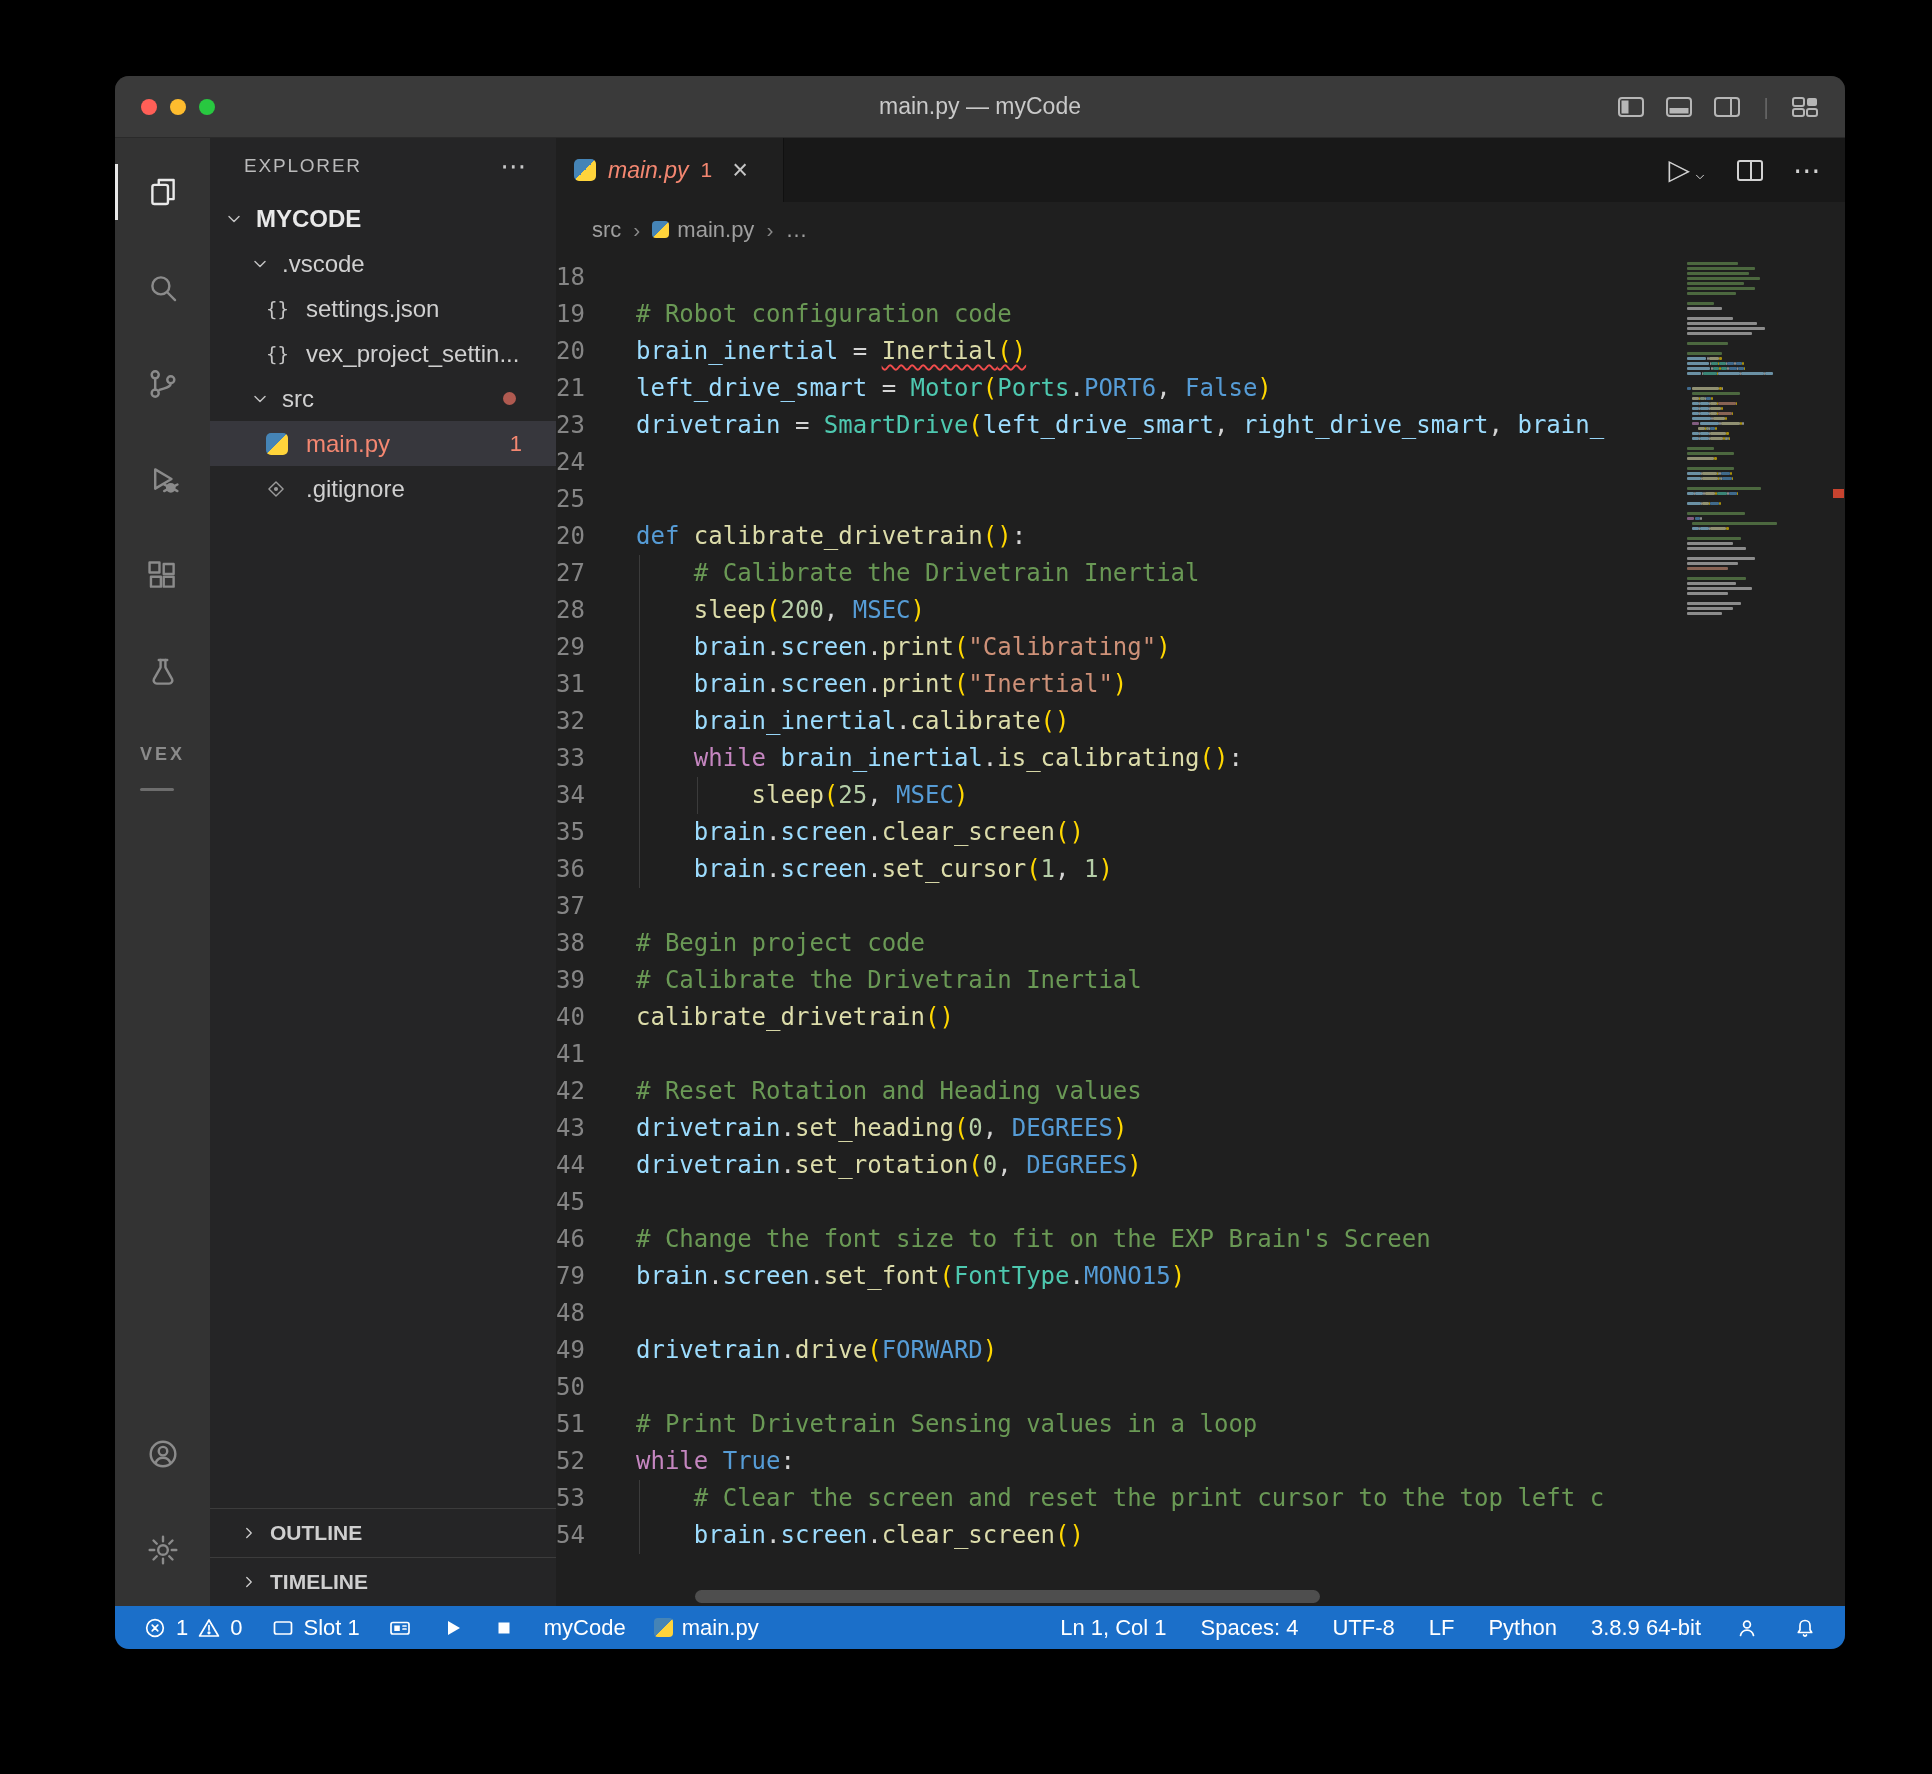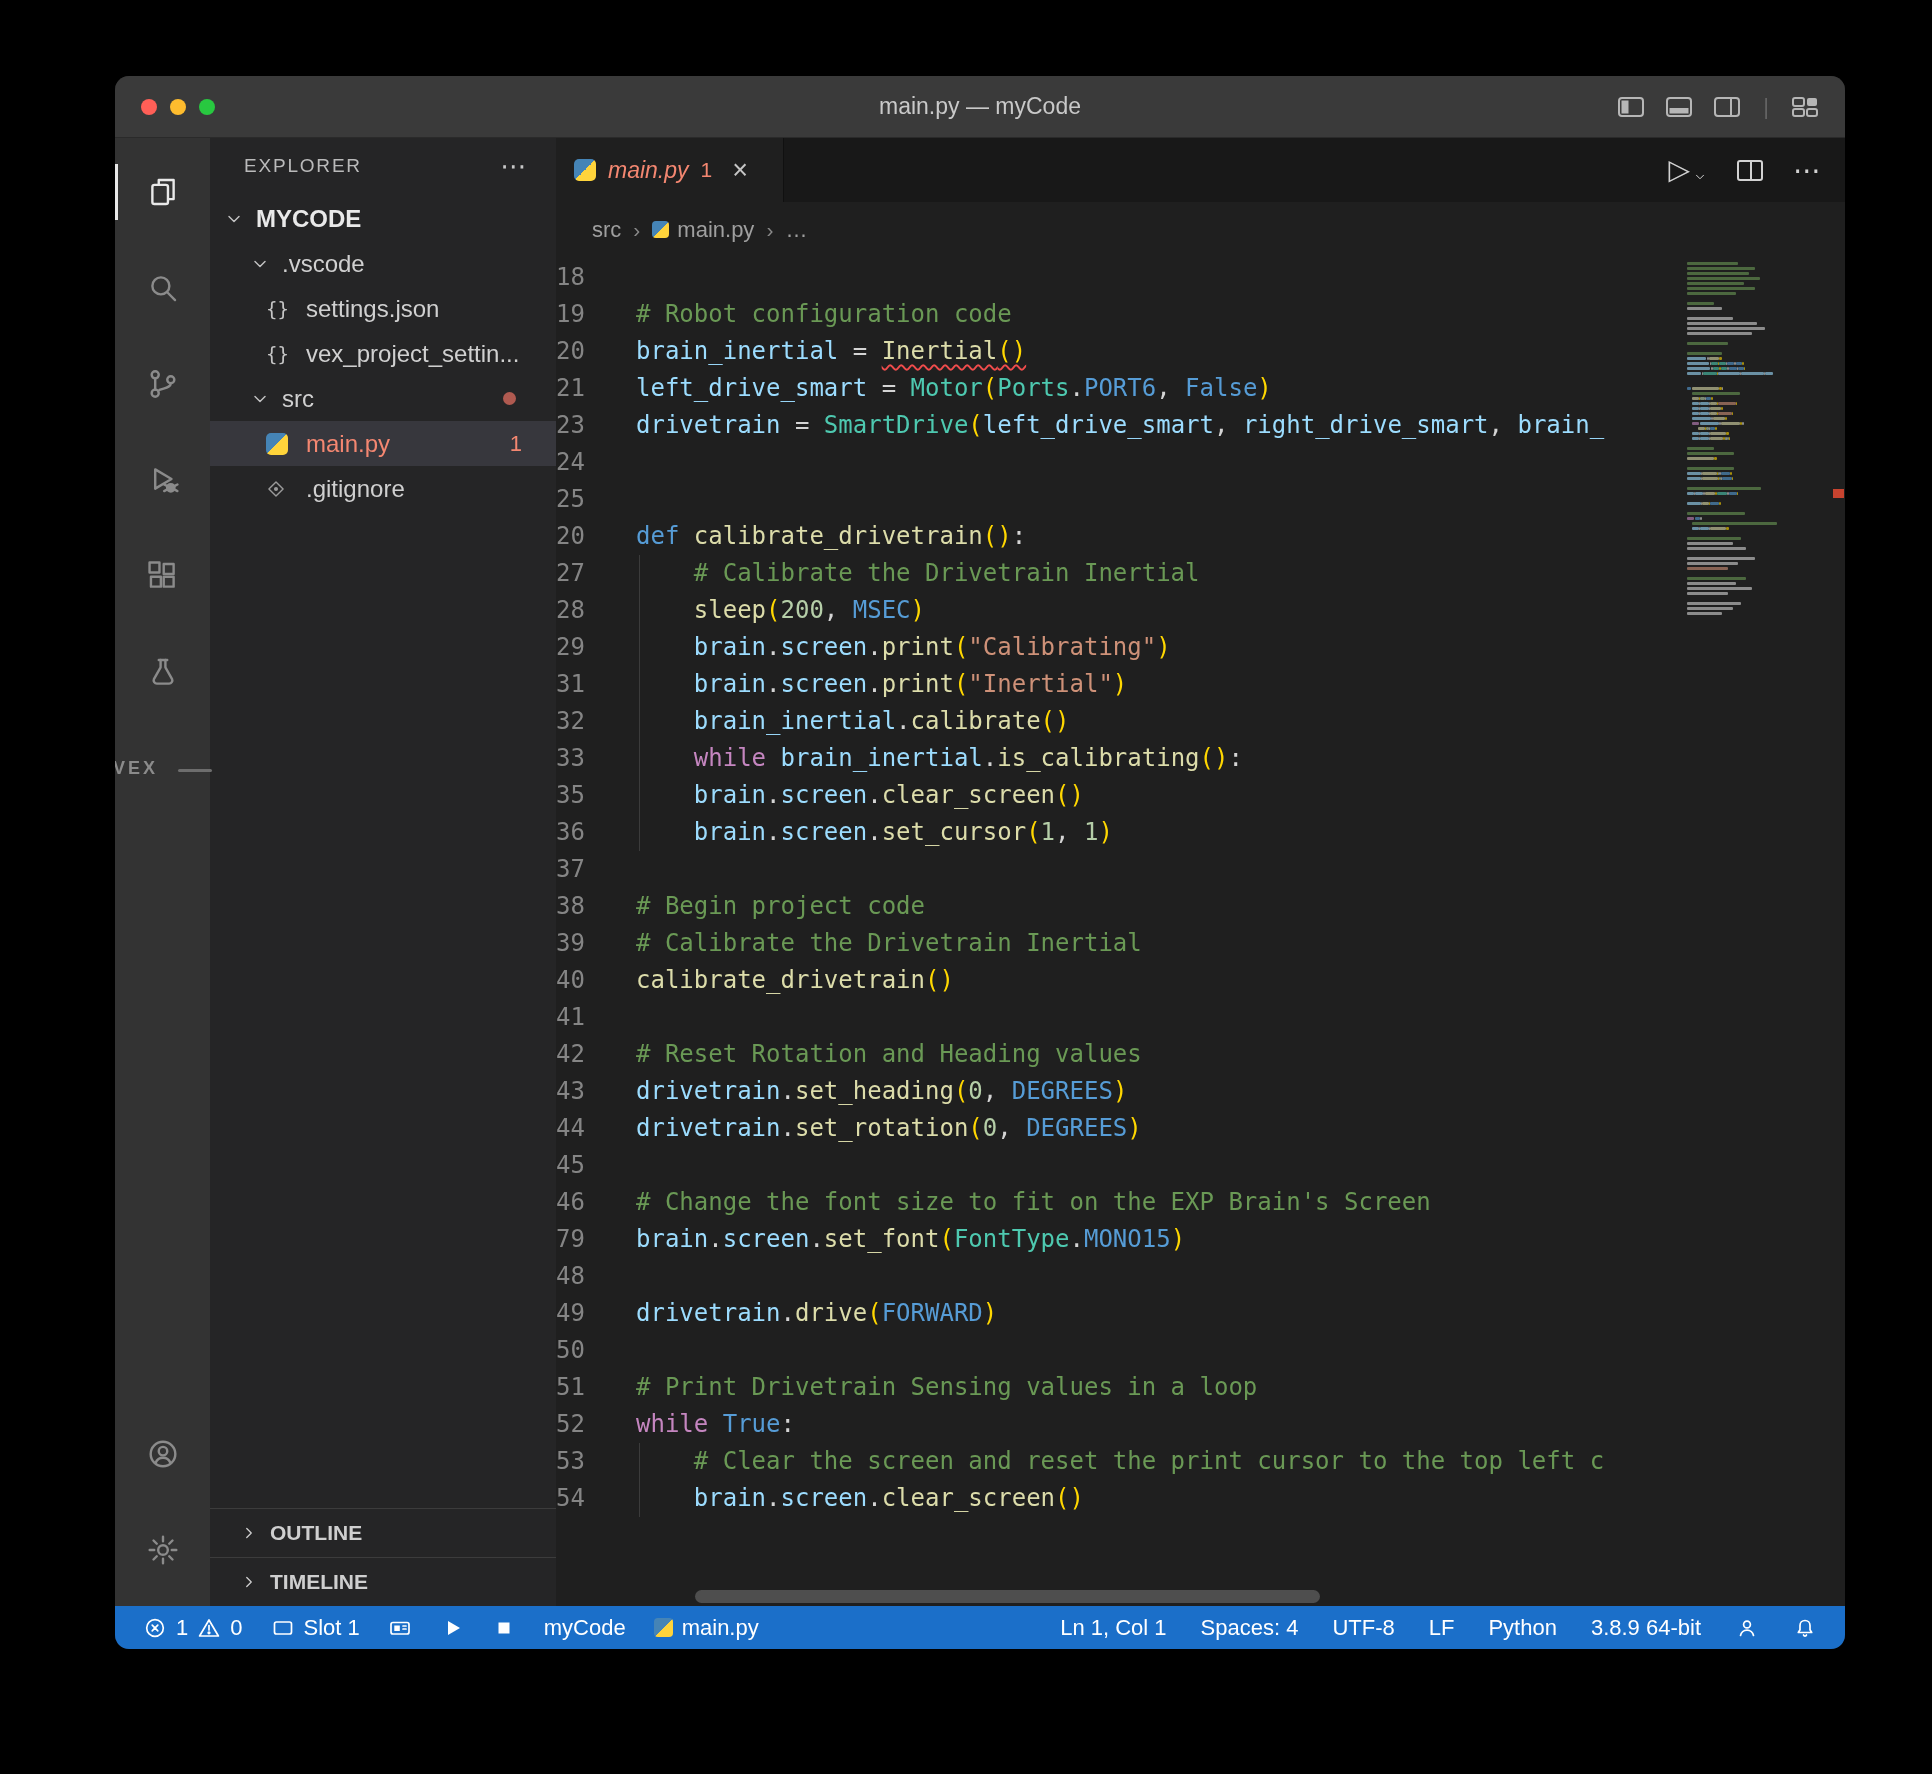--- a/index.html
+++ b/index.html
@@ -16,21 +16,21 @@
   .title{position:absolute;left:0;right:0;text-align:center;color:#c9c9c9;font-size:23px;}
   .tb-icons{margin-left:auto;display:flex;align-items:center;gap:20px;padding-right:26px;color:#b6b6b6;z-index:2;}
   .tb-sep{color:#636363;font-size:22px;padding:0 2px;}
   
   .main{flex:1;display:flex;min-height:0;}
   .activitybar{width:95px;background:var(--activitybar,#333333);display:flex;flex-direction:column;padding-top:6px;flex:none;}
   .ab-item{height:96px;display:flex;align-items:center;justify-content:center;color:#8b8b8b;position:relative;cursor:pointer;}
   .ab-item.active{color:#e9e9e9;}
   .ab-item.active::before{content:"";position:absolute;left:0;top:20px;bottom:20px;width:3px;background:#e9e9e9;}
   .ab-bottom{margin-top:auto;padding-bottom:8px;}
-  .vexlogo{display:flex;flex-direction:row;align-items:center;line-height:1;gap:20px;}
+  .vexlogo{display:flex;flex-direction:column;line-height:1;gap:20px;}
   .vex1{font-size:18px;letter-spacing:3px;color:#8b8b8b;font-weight:bold;}
   .vex2{margin-top:5px;width:34px;height:3px;background:#6d6d6d;border-radius:2px;}
   
   .sidebar{width:346px;background:var(--sidebar,#252526);display:flex;flex-direction:column;color:#cccccc;flex:none;}
   .sb-header{height:56px;display:flex;align-items:center;padding:0 28px 0 34px;font-size:19px;
     letter-spacing:1.8px;color:#bababa;flex:none;}
   .sb-more{margin-left:auto;font-size:26px;color:#c8c8c8;cursor:pointer;}
   #tree{flex:1;overflow:hidden;padding-top:2px;}
   .row{height:45px;display:flex;align-items:center;position:relative;font-size:24px;color:#d0d0d0;cursor:pointer;}
   .row.selected{background:var(--selectionrow,#37373d);}
@@ -385,20 +385,24 @@
             </div>
             <div class="cl">
               <span class="ln">32</span>
               <span class="ct"><i class="guide" style="left: calc(0ch + 3px);"></i><span class="tk-p">    </span><span class="tk-v">brain_inertial</span><span class="tk-p">.</span><span class="tk-f">calibrate</span><span class="tk-b">()</span></span>
             </div>
             <div class="cl">
               <span class="ln">33</span>
               <span class="ct"><i class="guide" style="left: calc(0ch + 3px);"></i><span class="tk-p">    </span><span class="tk-w">while</span><span class="tk-p"> </span><span class="tk-v">brain_inertial</span><span class="tk-p">.</span><span class="tk-f">is_calibrating</span><span class="tk-b">()</span><span class="tk-p">:</span></span>
             </div>
             <div class="cl">
+              <span class="ln">34</span>
+              <span class="ct"><i class="guide" style="left: calc(0ch + 3px);"></i><i class="guide" style="left: calc(4ch + 3px);"></i><span class="tk-p">        </span><span class="tk-f">sleep</span><span class="tk-b">(</span><span class="tk-n">25</span><span class="tk-p">, </span><span class="tk-k">MSEC</span><span class="tk-b">)</span></span>
+            </div>
+            <div class="cl">
               <span class="ln">35</span>
               <span class="ct"><i class="guide" style="left: calc(0ch + 3px);"></i><span class="tk-p">    </span><span class="tk-v">brain</span><span class="tk-p">.</span><span class="tk-v">screen</span><span class="tk-p">.</span><span class="tk-f">clear_screen</span><span class="tk-b">()</span></span>
             </div>
             <div class="cl">
               <span class="ln">36</span>
               <span class="ct"><i class="guide" style="left: calc(0ch + 3px);"></i><span class="tk-p">    </span><span class="tk-v">brain</span><span class="tk-p">.</span><span class="tk-v">screen</span><span class="tk-p">.</span><span class="tk-f">set_cursor</span><span class="tk-b">(</span><span class="tk-n">1</span><span class="tk-p">, </span><span class="tk-n">1</span><span class="tk-b">)</span></span>
             </div>
             <div class="cl">
               <span class="ln">37</span>
               <span class="ct"></span>

